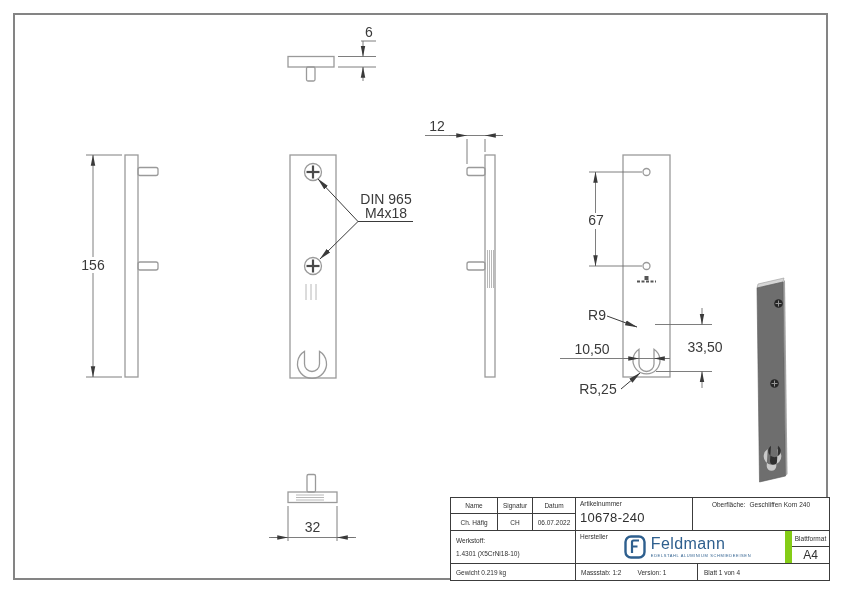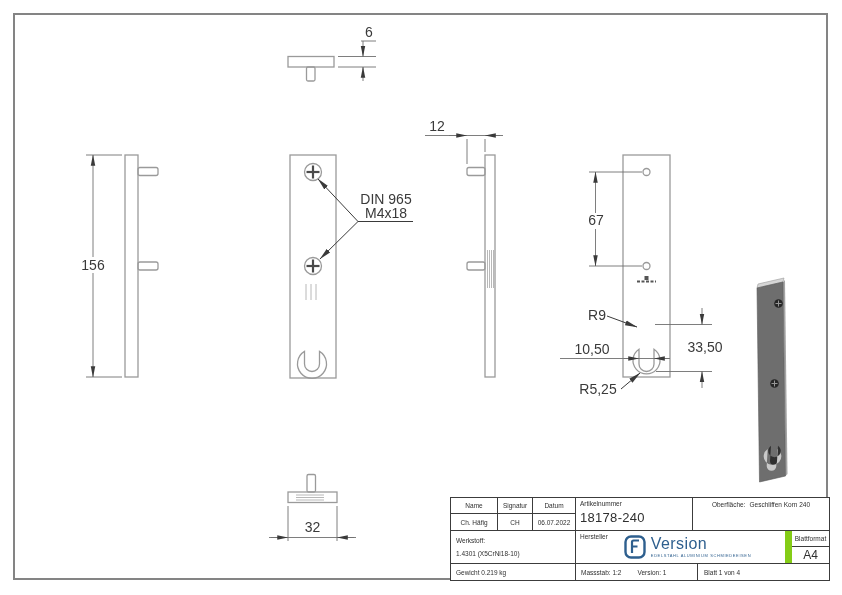--- a/index.html
+++ b/index.html
@@ -198,21 +198,21 @@
   </g>
 </svg>
 
 <div class="tb">
   <div class="c">Name</div>
   <div class="c">Signatur</div>
   <div class="c">Datum</div>
 
   <div class="c art">
     <span>Artikelnummer</span>
-    <span class="artval">18178-240</span>
+    <span class="artval">10678-240</span>
   </div>
   <div class="c ober nr">
     <span>Oberfläche:</span>
     <span>Geschliffen Korn 240</span>
   </div>
 
   <div class="c">Ch. Häfig</div>
   <div class="c">CH</div>
   <div class="c">06.07.2022</div>
 
@@ -222,21 +222,21 @@
   </div>
 
   <div class="c herst nr">
     <span class="hlabel">Hersteller</span>
     <div class="logo">
       <svg width="22" height="24" viewBox="0 0 22 24">
         <rect x="1.5" y="1.5" width="19" height="21" rx="5.5" fill="none" stroke="#2e5f8e" stroke-width="2.4"></rect>
         <path d="M 8 18 L 8 7 Q 8 5.5 9.5 5.5 L 15 5.5 M 8 11.5 L 13.5 11.5" fill="none" stroke="#2e5f8e" stroke-width="2.2"></path>
       </svg>
       <div class="lw">
-        <span class="lname">Version</span>
+        <span class="lname">Feldmann</span>
         <span class="ltag">EDELSTAHL ALUMINIUM SCHMIEDEEISEN</span>
       </div>
     </div>
     <div class="bfbox">
       <div class="bfl">Blattformat</div>
       <div class="bfv">A4</div>
     </div>
   </div>
 
   <div class="c gew left">Gewicht 0.219 kg</div>

